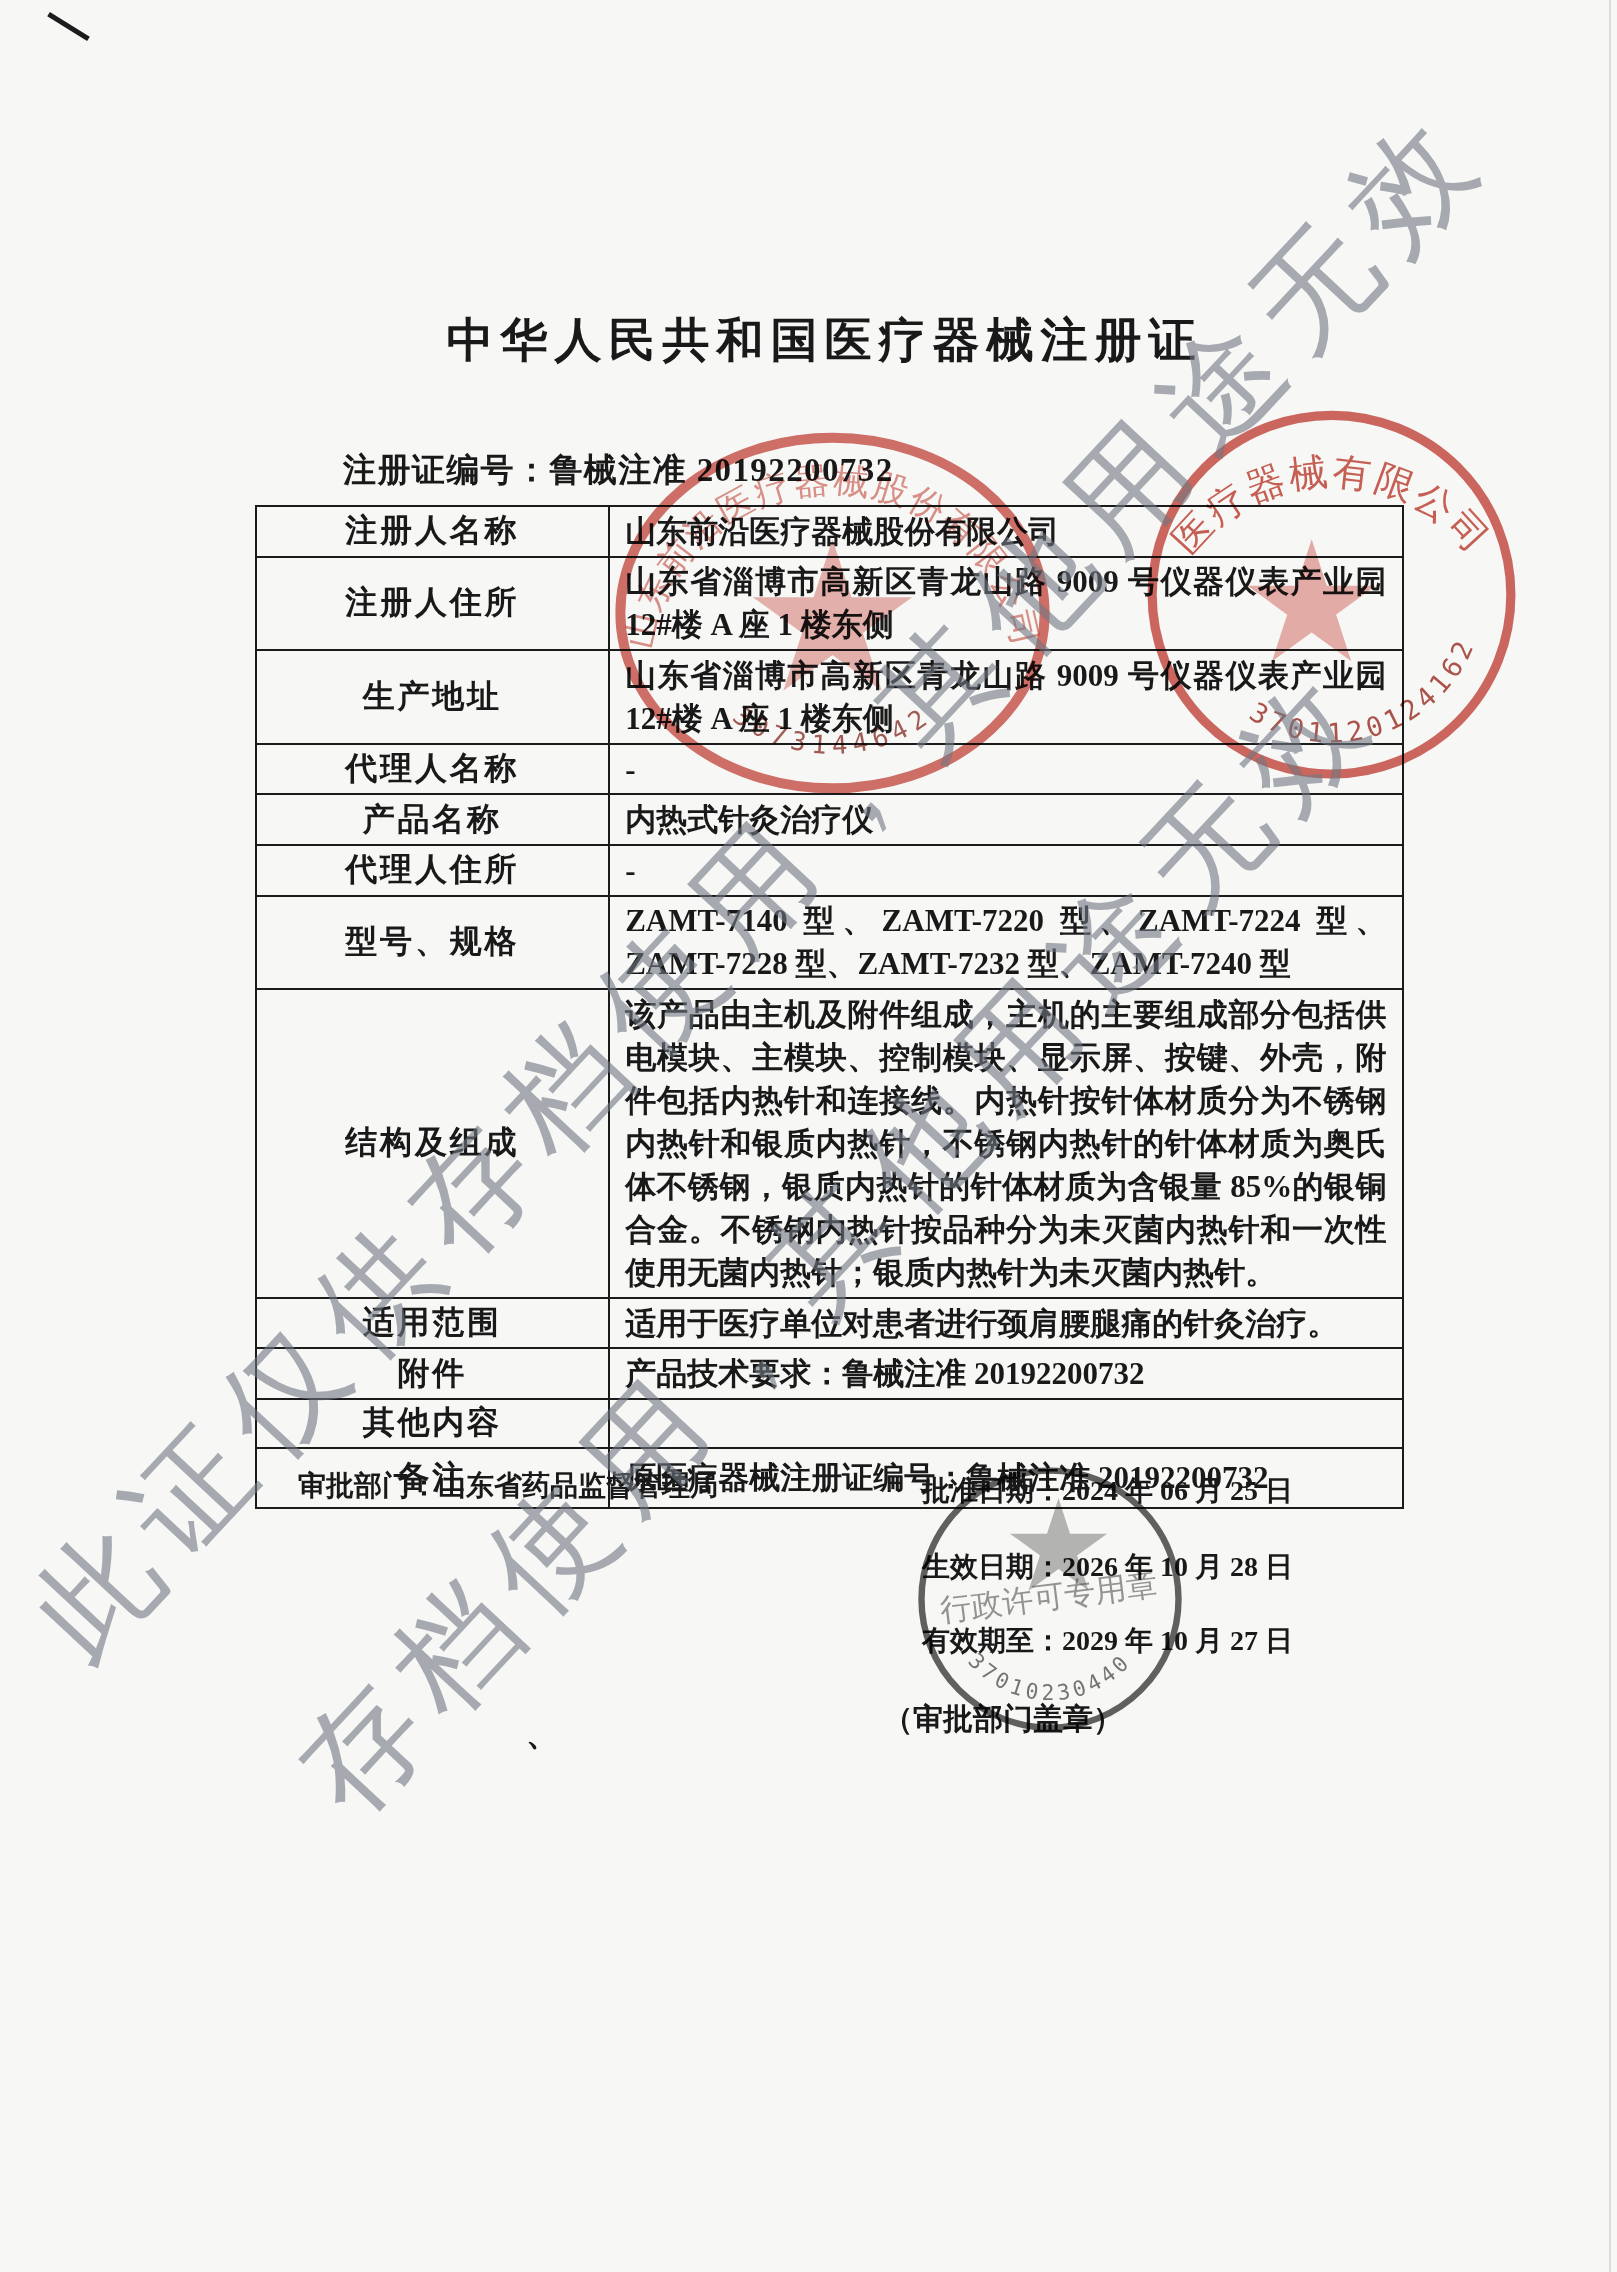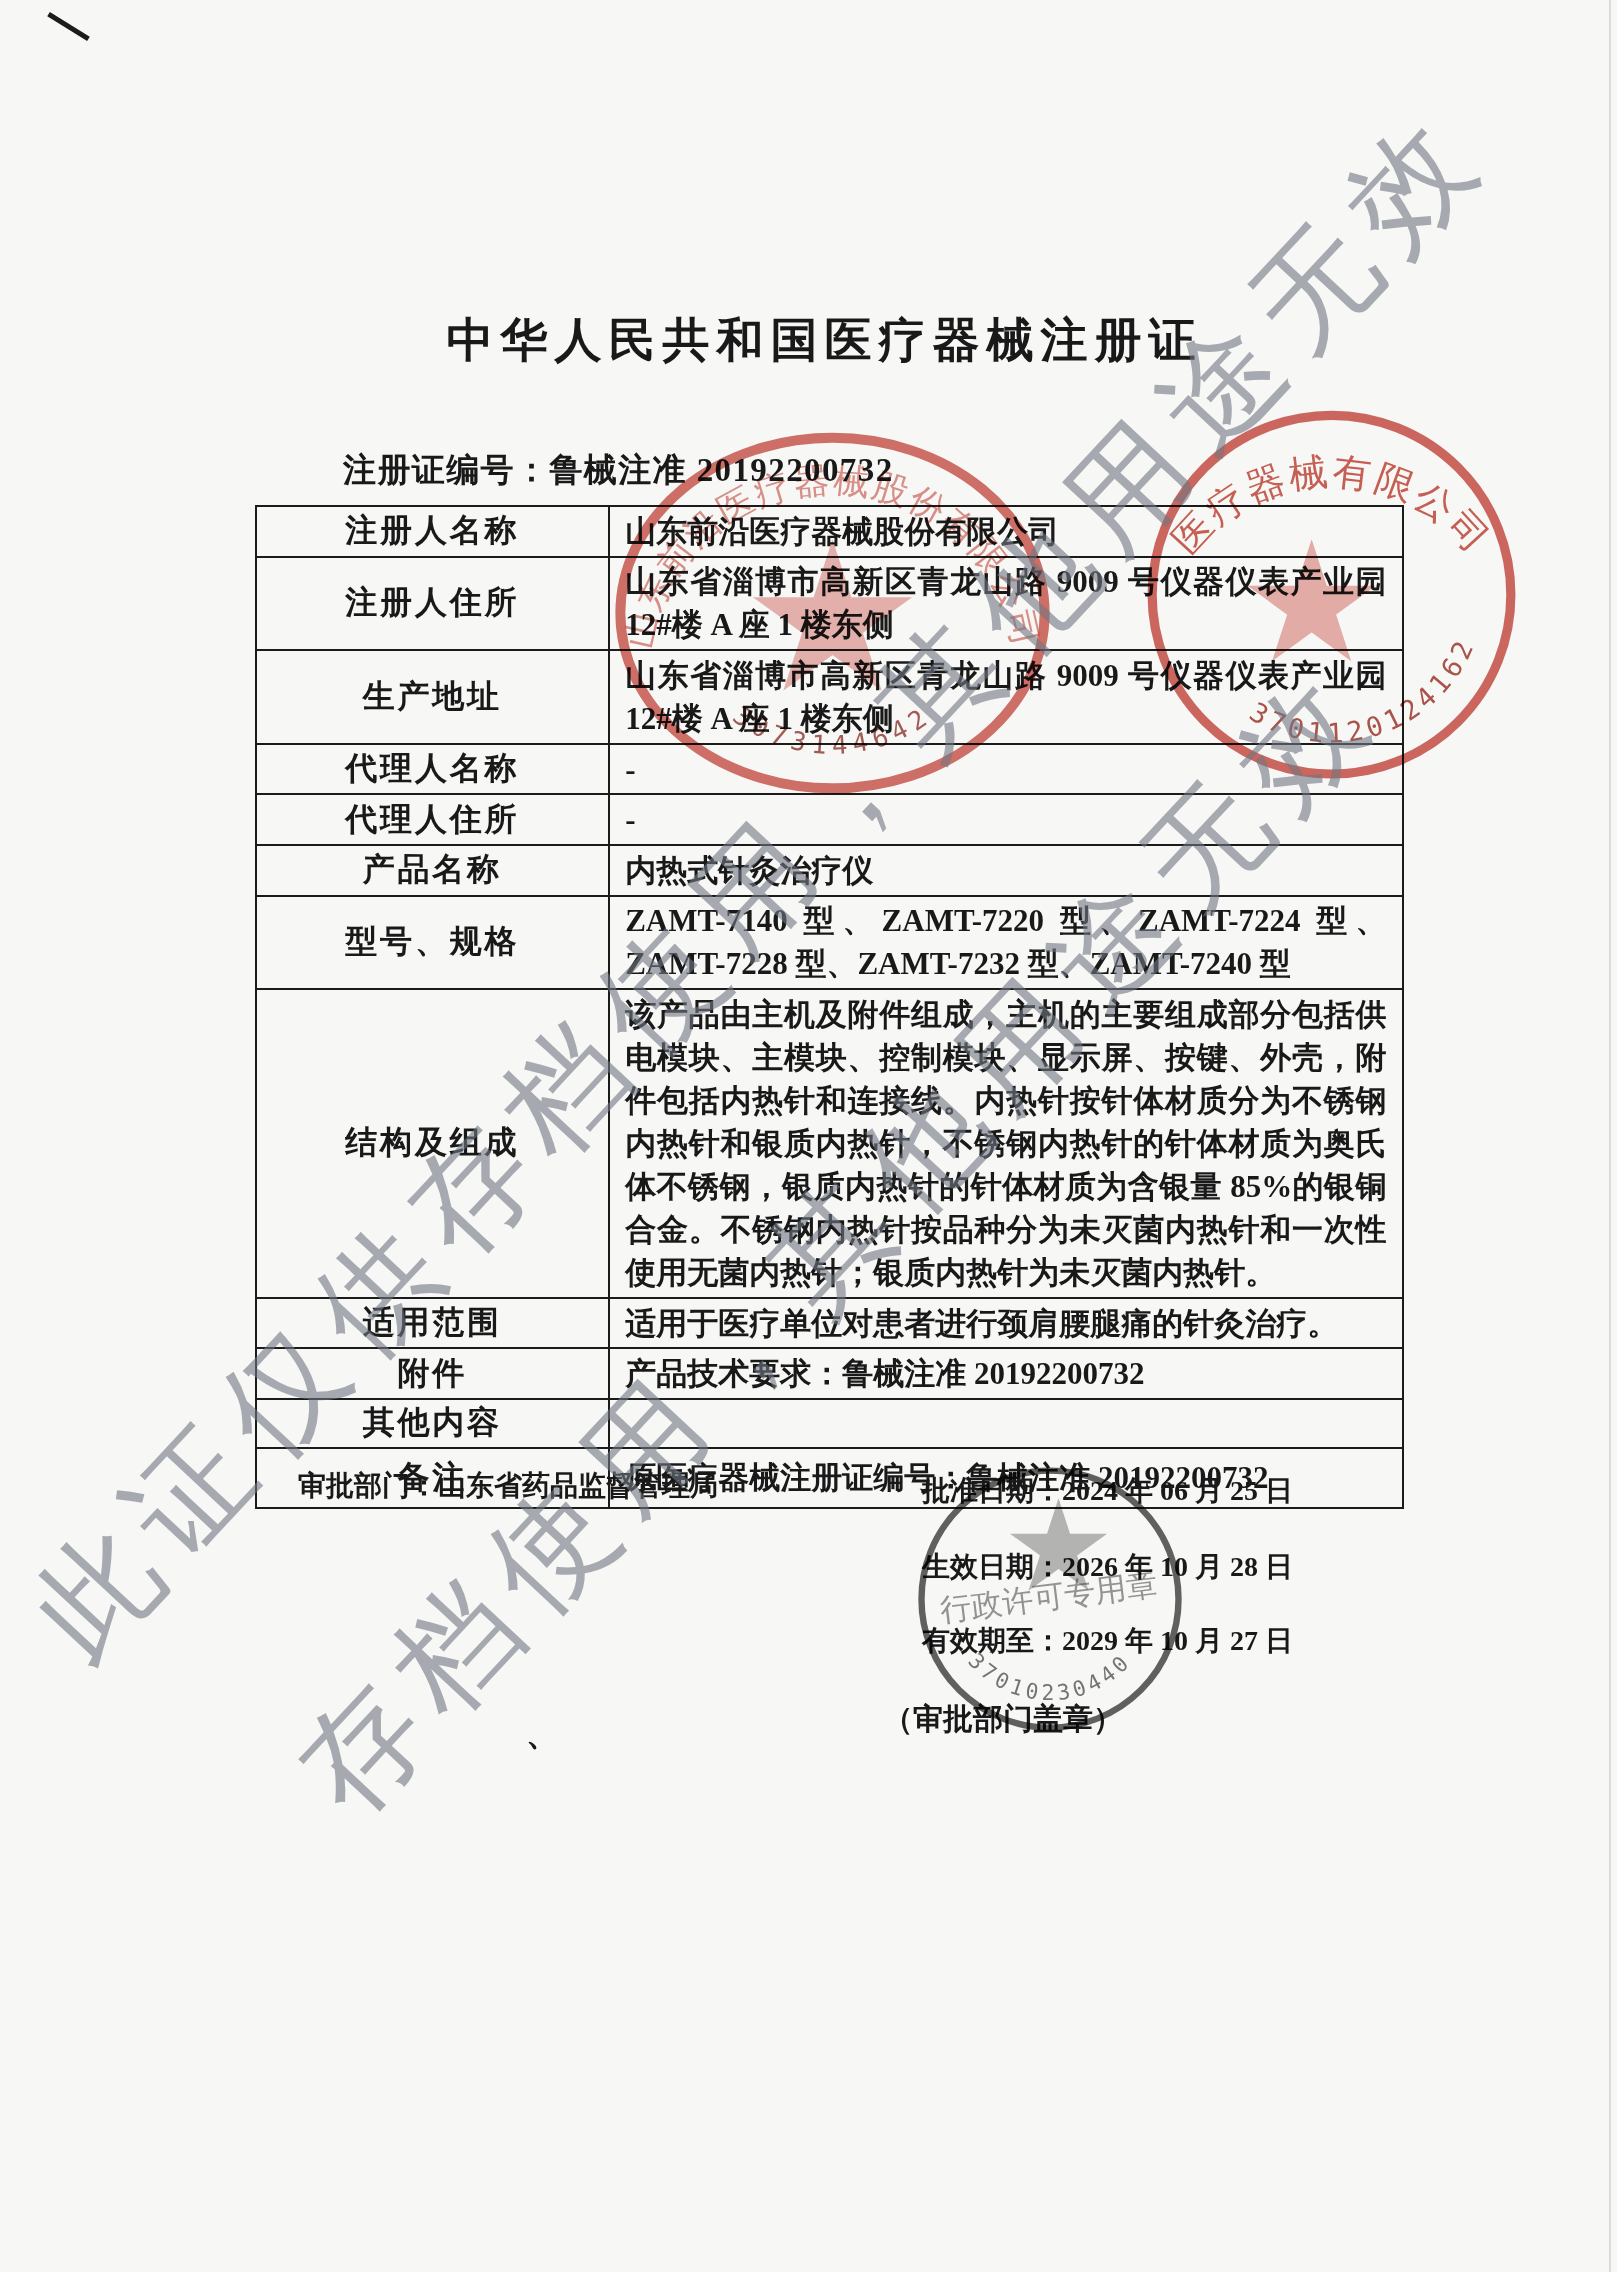--- a/index.html
+++ b/index.html
@@ -68,26 +68,26 @@
       </tr>
         <tr style="">
         <th>生产地址</th>
         <td>山东省淄博市高新区青龙山路 9009 号仪器仪表产业园 12#楼 A 座 1 楼东侧</td>
       </tr>
         <tr style="">
         <th>代理人名称</th>
         <td>-</td>
       </tr>
         <tr style="">
+        <th>产品名称</th>
+        <td>内热式针灸治疗仪</td>
+      </tr>
+        <tr style="">
         <th>代理人住所</th>
         <td>-</td>
-      </tr>
-        <tr style="">
-        <th>产品名称</th>
-        <td>内热式针灸治疗仪</td>
       </tr>
         <tr style="">
         <th>型号、规格</th>
         <td>ZAMT-7140 型、ZAMT-7220 型、ZAMT-7224 型、ZAMT-7228 型、ZAMT-7232 型、ZAMT-7240 型</td>
       </tr>
         <tr style="">
         <th>结构及组成</th>
         <td>该产品由主机及附件组成，主机的主要组成部分包括供电模块、主模块、控制模块、显示屏、按键、外壳，附件包括内热针和连接线。内热针按针体材质分为不锈钢内热针和银质内热针，不锈钢内热针的针体材质为奥氏体不锈钢，银质内热针的针体材质为含银量 85%的银铜合金。不锈钢内热针按品种分为未灭菌内热针和一次性使用无菌内热针；银质内热针为未灭菌内热针。</td>
       </tr>
         <tr style="">

